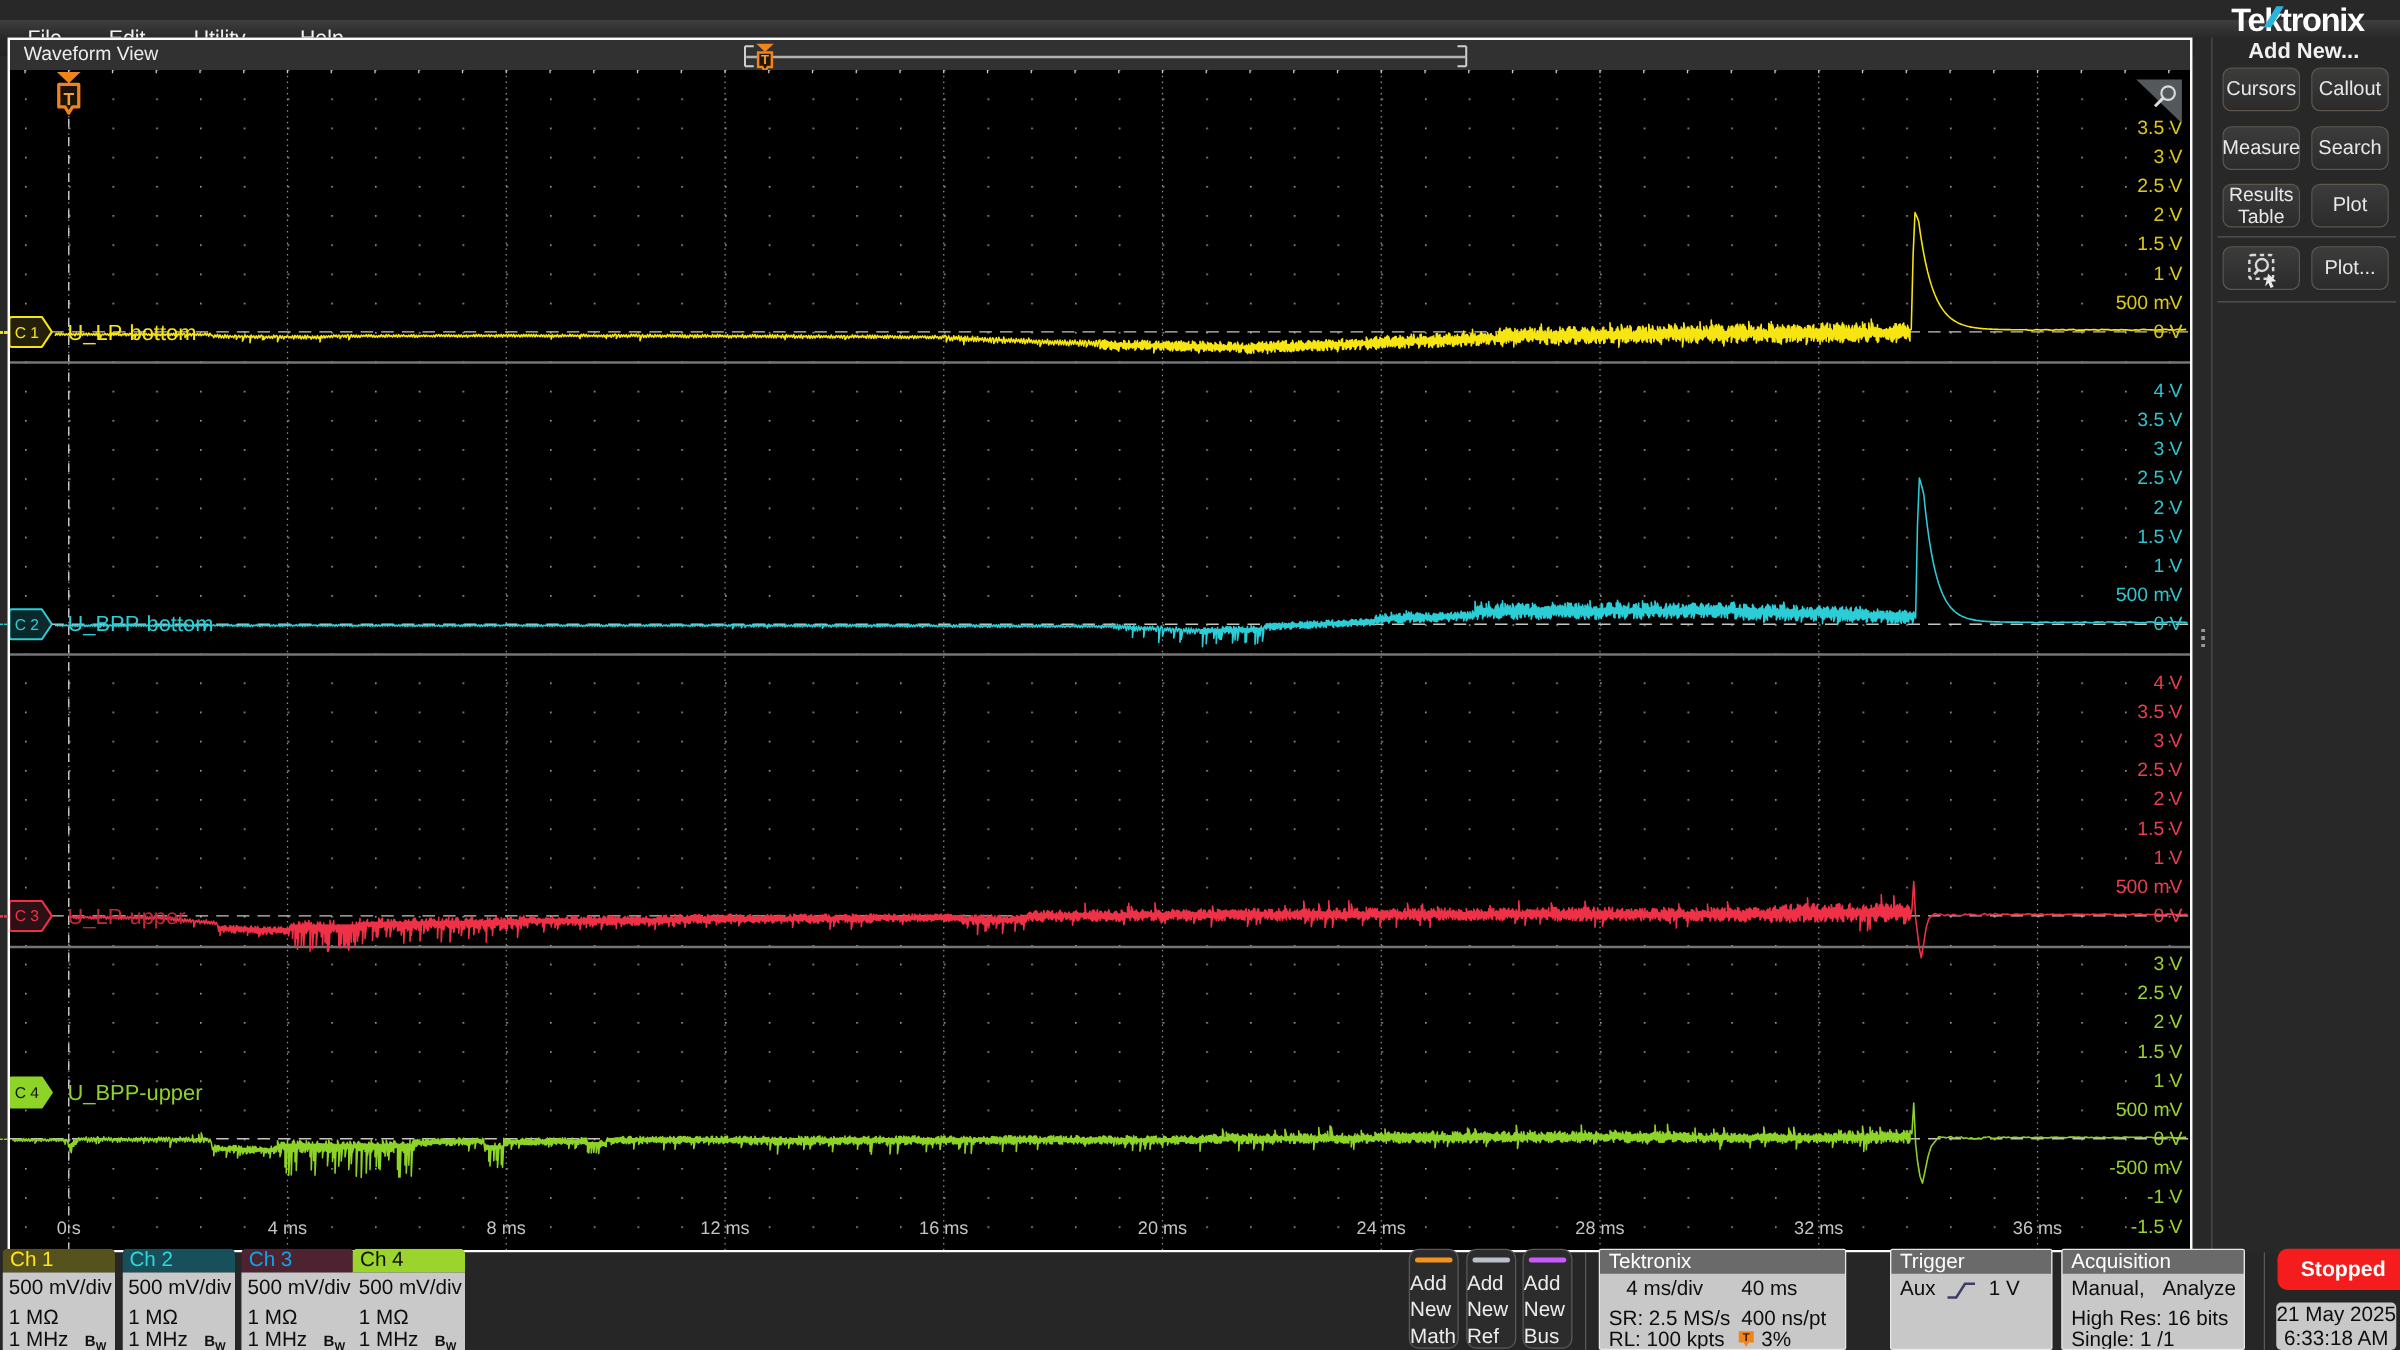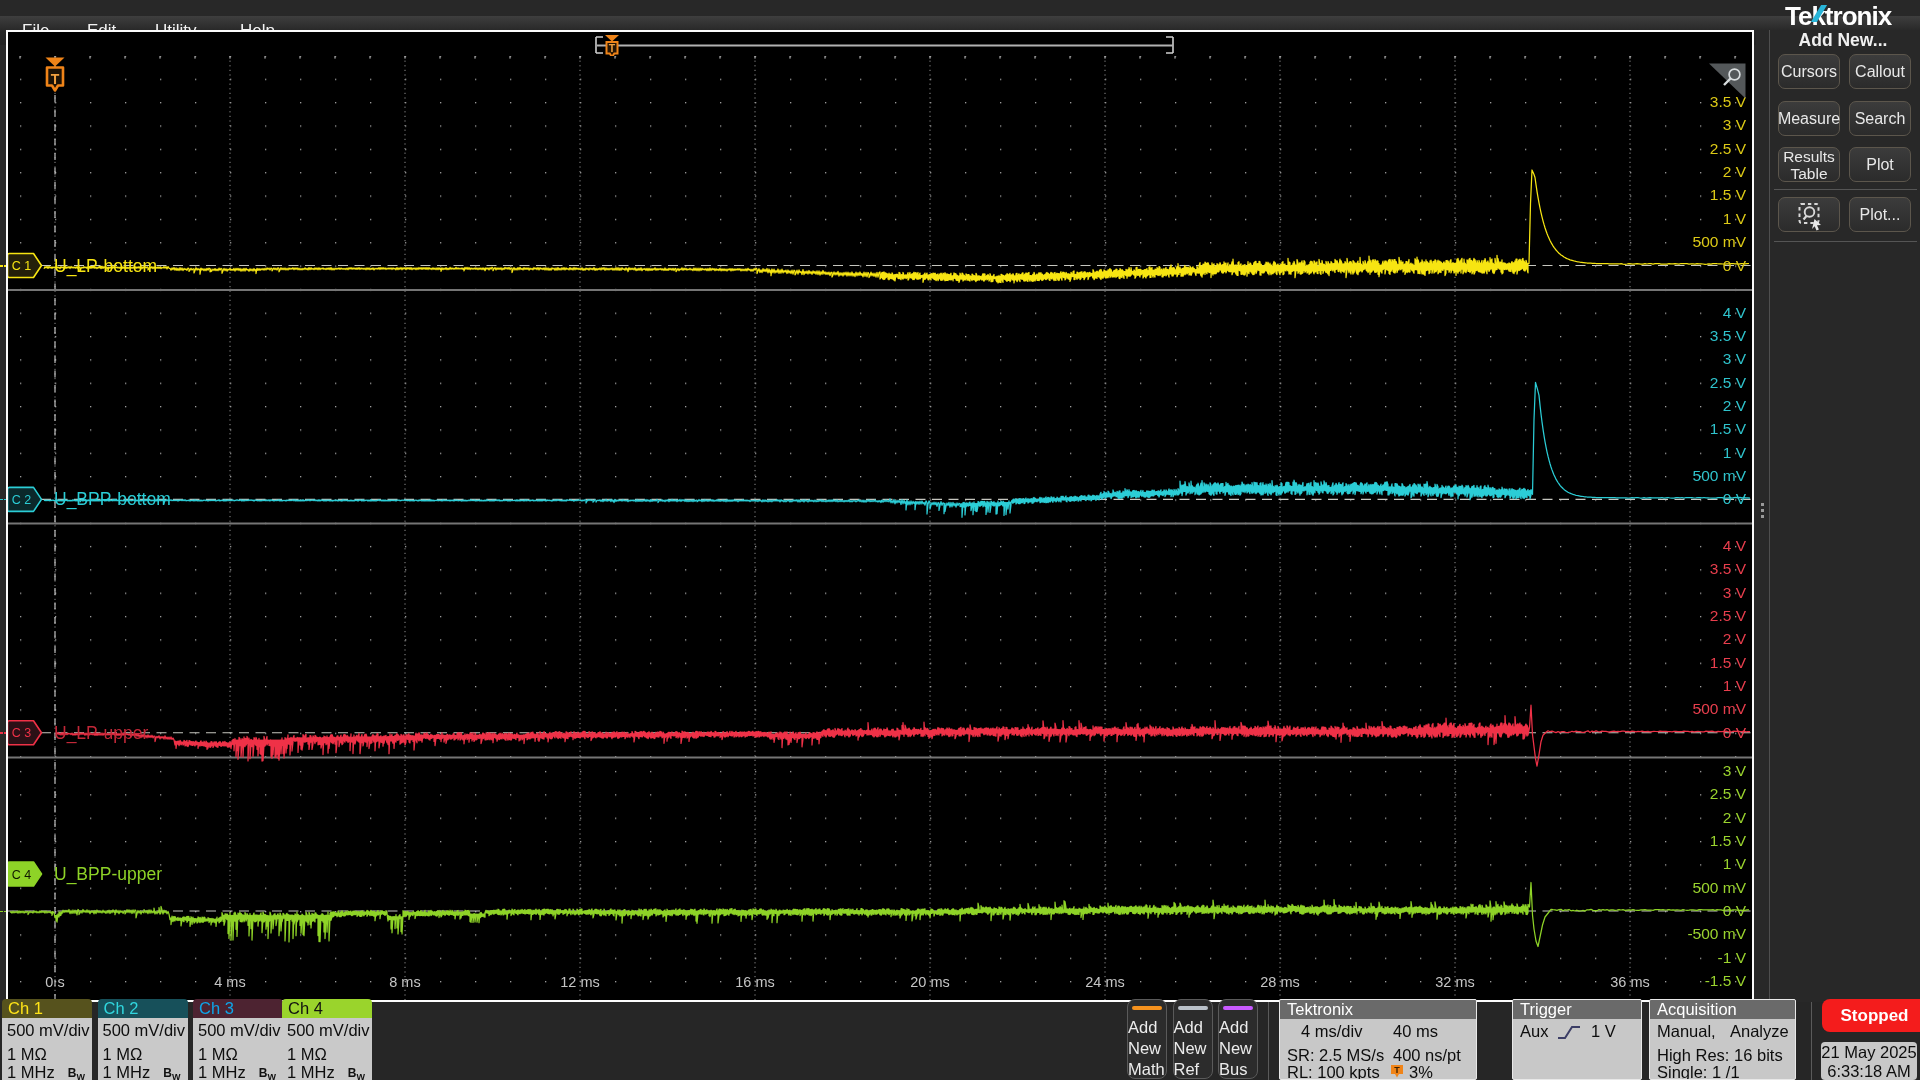--- a/index.html
+++ b/index.html
@@ -54,20 +54,21 @@
 
 <div id="menubar" class="abs">
   <span style="left:22px">File</span>
       <span style="left:87px">Edit</span>
   <span style="left:155px">Utility</span>
       <span style="left:240px">Help</span>
 </div>
 <div id="logo" class="abs">Tektronix<div class="ks"></div></div>
 
 <div id="wpanel" class="abs">
+  <div id="wtitle" class="abs">Waveform View</div>
   <svg class="abs" style="left:582px;top:2px" width="590" height="24" viewBox="0 0 590 24">
     <path d="M6 3 h7 M6 3 v16 M6 19 h7" stroke="#cfcfcf" stroke-width="1.6" fill="none"></path>
     <path d="M583 3 h-7 M583 3 v16 M583 19 h-7" stroke="#cfcfcf" stroke-width="1.6" fill="none"></path>
     <line x1="7" y1="11.5" x2="583" y2="11.5" stroke="#b2b2b2" stroke-width="2"></line>
     <path d="M15 1 h14 l-7 6.5 z" fill="#f08418"></path>
     <path d="M16.5 8 h11 v11.5 l-3.2 0 -2.3 3.5 -2.3 -3.5 -3.2 0 z" fill="#241505" stroke="#f08418" stroke-width="2"></path>
     <text x="22" y="17.5" fill="#f0a040" font-size="10.5" font-weight="bold" text-anchor="middle" font-family="Liberation Sans, sans-serif">T</text>
   </svg>
 </div>
 <svg width="1744" height="944" viewBox="8 56 1744 944" style="position:absolute;left:8px;top:56px">

